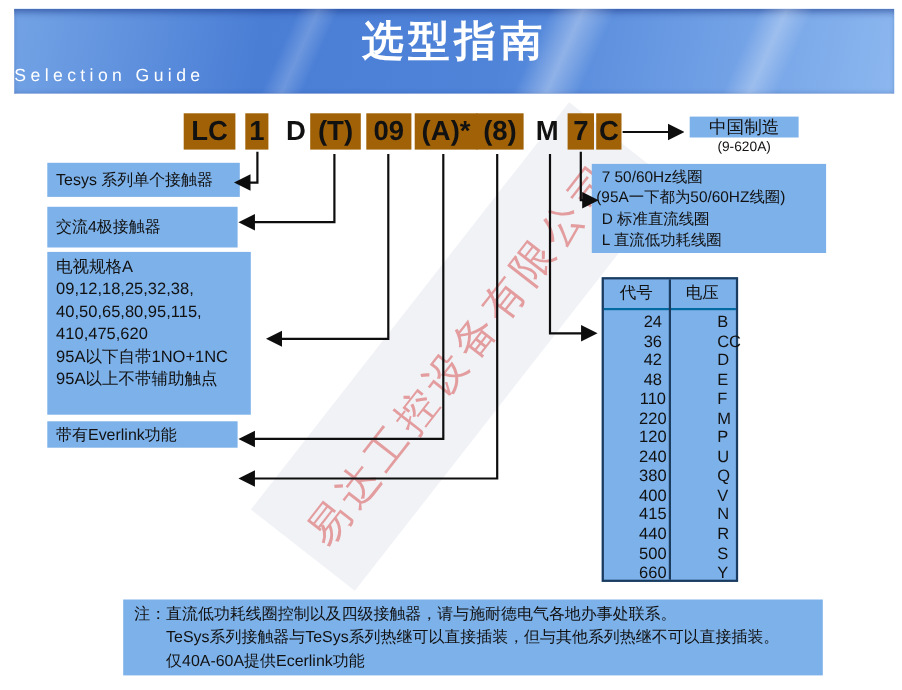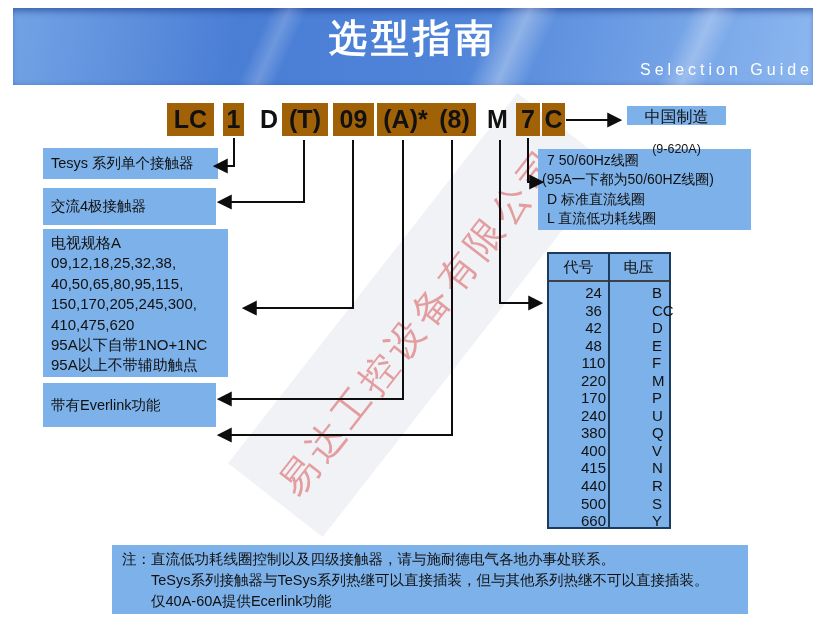--- a/index.html
+++ b/index.html
@@ -9,54 +9,54 @@
   
   .banner{position:absolute;left:13px;top:8px;width:800px;height:77px;z-index:2;
           background:linear-gradient(100deg,#73a3e5 0%,#4a7ed5 28%,#4f84d9 55%,#8cb7ef 100%);
           box-shadow:inset 0 6px 7px -3px rgba(24,52,132,.6), inset 0 -3px 5px -3px rgba(24,52,132,.3);
           overflow:hidden;}
   .streak{position:absolute;top:-30px;height:150px;
           background:linear-gradient(to right,rgba(255,255,255,0),rgba(255,255,255,.55),rgba(255,255,255,0));
           transform:rotate(24deg);}
   .banner-title{position:absolute;left:0;top:10px;width:100%;text-align:center;
                 font-size:38px;font-weight:bold;color:#fff;letter-spacing:4px;line-height:40px;}
-  .banner-sub{position:absolute;left:0;top:52px;width:100%;text-align:right;
+  .banner-sub{position:absolute;left:0;top:52px;width:100%;text-align:left;
               font-size:16px;color:#fff;letter-spacing:4px;line-height:20px;}
 
   
   .wm-band{position:absolute;left:185px;top:255px;width:470px;height:120px;z-index:1;
            background:rgba(228,231,239,.55);transform:rotate(-52deg);}
   .wm-text{position:absolute;left:185px;top:296px;width:470px;z-index:1;text-align:center;
            font-size:38px;letter-spacing:5px;color:rgba(216,88,88,.55);transform:rotate(-52deg);}
 
   
   .tok{position:absolute;top:103px;height:33px;z-index:4;
        font-size:25px;font-weight:bold;text-align:center;line-height:33px;}
   .tok.hl{background:#a16207;}
 
   
   .bluebox{position:absolute;background:#7db1e9;z-index:2;font-size:14.5px;color:#111;}
   .vcenter{display:flex;align-items:center;padding-left:8px;}
 
   .origin-box{left:627px;top:106px;width:99px;height:19px;text-align:center;z-index:4;}
   .origin-title{font-size:16px;line-height:19px;padding-top:1px;}
-  .origin-range{font-size:12.5px;line-height:14px;margin-top:16px;}
+  .origin-range{font-size:12.5px;line-height:14px;}
 
   .spec-box{left:43px;top:229px;width:185px;height:148px;padding:4px 0 0 8px;box-sizing:border-box;}
   .spec-box .ln{font-size:15px;line-height:20.4px;white-space:nowrap;}
 
   .coil-box{left:538px;top:149px;width:213px;height:81px;padding:2px 0 0 4px;box-sizing:border-box;}
   .coil-box .ln{font-size:14px;line-height:19.3px;white-space:nowrap;}
   .coil-box .ln.ind{padding-left:5px;}
 
   
   .vtable{position:absolute;left:547px;top:252px;width:124px;height:277px;z-index:2;
           background:#7db1e9;border:2px solid #1b3b5f;box-sizing:border-box;}
   .vt-head{position:absolute;left:0;top:0;width:100%;height:28px;display:flex;
-           border-bottom:2px solid #404040;box-sizing:border-box;}
+           border-bottom:2px solid #0369a1;box-sizing:border-box;}
   .vt-head div{font-size:15px;line-height:26px;text-align:center;}
   .vt-divider{position:absolute;left:59px;top:0;width:2px;height:100%;background:#1b3b5f;}
   .vt-body{position:absolute;left:0;top:30px;width:100%;display:flex;}
   .vt-colL{width:59px;}
   .vt-colR{width:61px;padding-left:14px;box-sizing:border-box;}
   .vt-cell{font-size:15px;line-height:17.55px;text-align:center;padding-left:30px;}
   .vt-colR .vt-cell{text-align:left;}
 
   
   .note-box{left:112px;top:545px;width:636px;height:69px;padding:4px 0 0 10px;box-sizing:border-box;}
@@ -99,27 +99,26 @@
   </div>
 
   <div class="bluebox vcenter" style="left:43px;top:148px;width:167px;height:31px;">Tesys 系列单个接触器</div>
 
   <div class="bluebox vcenter" style="left:43px;top:188px;width:165px;height:37px;">交流4极接触器</div>
 
   <div class="bluebox spec-box">
     <div class="ln">电视规格A</div>
     <div class="ln">09,12,18,25,32,38,</div>
     <div class="ln">40,50,65,80,95,115,</div>
-    <div class="ln">150,170,205,245,300,</div>
     <div class="ln">410,475,620</div>
     <div class="ln">95A以下自带1NO+1NC</div>
     <div class="ln">95A以上不带辅助触点</div>
   </div>
 
-  <div class="bluebox vcenter" style="left:43px;top:383px;width:165px;height:44px;">带有Everlink功能</div>
+  <div class="bluebox vcenter" style="left:43px;top:383px;width:165px;height:24px;">带有Everlink功能</div>
 
 
   <div class="bluebox coil-box">
     <div class="ln ind">7 50/60Hz线圈</div>
     <div class="ln">(95A一下都为50/60HZ线圈)</div>
     <div class="ln ind">D 标准直流线圈</div>
     <div class="ln ind">L 直流低功耗线圈</div>
   </div>
 
   <div class="vtable">
@@ -129,21 +128,21 @@
     </div>
     <div class="vt-divider"></div>
     <div class="vt-body">
       <div class="vt-colL">
         <div class="vt-cell">24</div>
         <div class="vt-cell">36</div>
         <div class="vt-cell">42</div>
         <div class="vt-cell">48</div>
         <div class="vt-cell">110</div>
         <div class="vt-cell">220</div>
-        <div class="vt-cell">170</div>
+        <div class="vt-cell">120</div>
         <div class="vt-cell">240</div>
         <div class="vt-cell">380</div>
         <div class="vt-cell">400</div>
         <div class="vt-cell">415</div>
         <div class="vt-cell">440</div>
         <div class="vt-cell">500</div>
         <div class="vt-cell">660</div>
       </div>
       <div class="vt-colR">
         <div class="vt-cell">B</div>

